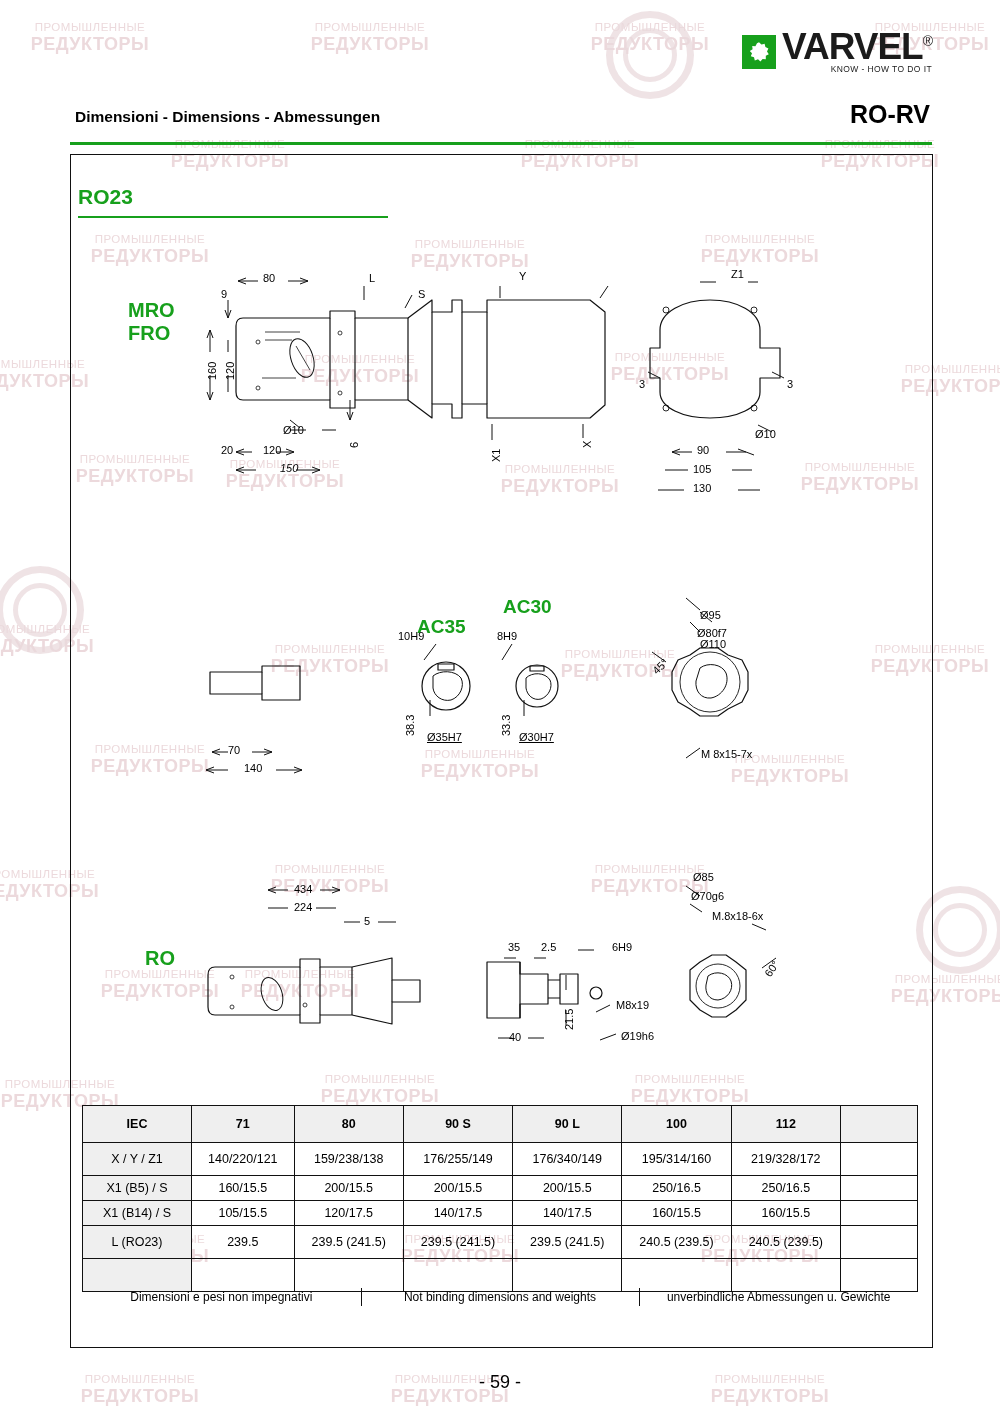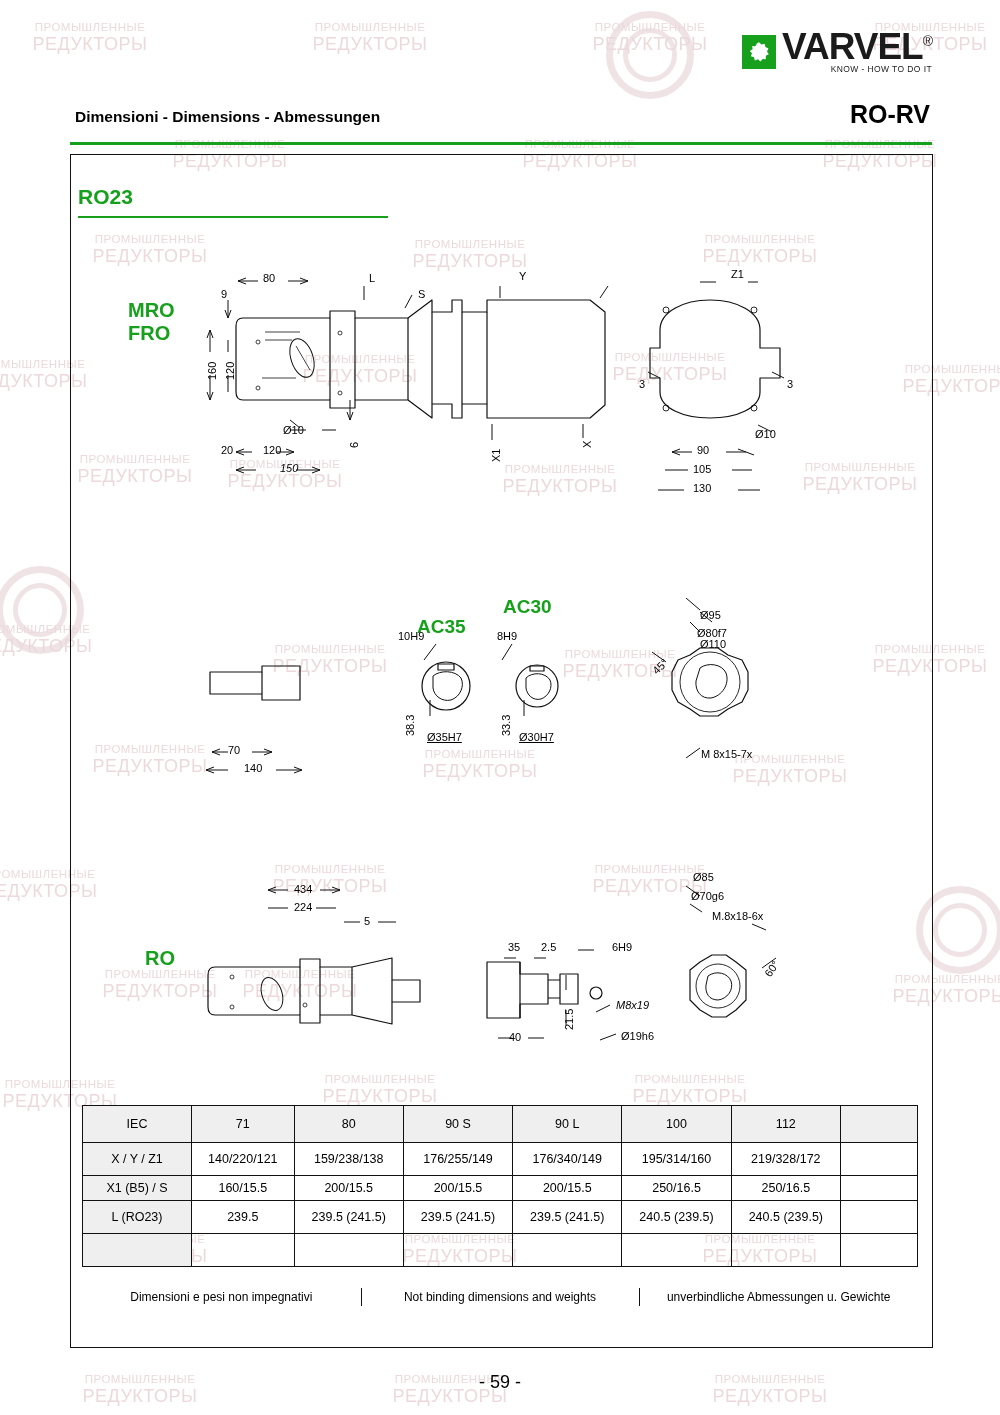--- a/index.html
+++ b/index.html
@@ -27,21 +27,21 @@
     position: absolute;
     text-align: center;
     color: #e9d3d6;
     opacity: .85;
     font-family: "Liberation Sans", sans-serif;
     line-height: 1.15;
     transform: translate(-50%, -50%);
     white-space: nowrap;
   }
   .wm .l1 { font-size: 11.5px; letter-spacing: .5px; }
-  .wm .l2 { font-size: 18px; font-weight: normal; letter-spacing: .5px; }
+  .wm .l2 { font-size: 18px; font-weight: bold; letter-spacing: .5px; }
   .wm-gear {
     position: absolute;
     width: 74px; height: 74px;
     border: 7px solid #eadadd;
     border-radius: 50%;
     transform: translate(-50%, -50%);
     opacity: .75;
   }
   .wm-gear::before {
     content: "";
@@ -127,21 +127,21 @@
     border-collapse: collapse;
     font-size: 12.5px;
   }
   .tbl td, .tbl th {
     border: 1px solid #111;
     text-align: center;
     font-weight: normal;
     padding: 3px 2px;
     height: 18px;
   }
-  .tbl .hdr-cell { font-weight: normal; background: #efefef; height: 30px; }
+  .tbl .hdr-cell { font-weight: bold; background: #efefef; height: 30px; }
   .tbl .rowlbl { background: #efefef; width: 104px; }
   .tbl .blank { border: 1px solid #111; width: 72px; }
   .tbl .tall { height: 26px; }
   .tbl .spacer td { height: 26px; border-left: 1px solid #111; border-right: 1px solid #111; border-top: 1px solid #111; border-bottom: 1px solid #111; }
 
   .foot {
     position: absolute;
     left: 82px; top: 1290px;
     width: 836px;
     display: flex;
@@ -556,21 +556,21 @@
   <div class="lbl" style="left:364px; top:915px;">5</div>
   <div class="lbl" style="left:508px; top:941px;">35</div>
   <div class="lbl" style="left:541px; top:941px;">2.5</div>
   <div class="lbl" style="left:612px; top:941px;">6H9</div>
   <div class="lbl" style="left:693px; top:871px;">Ø85</div>
   <div class="lbl" style="left:691px; top:890px;">Ø70g6</div>
   <div class="lbl" style="left:712px; top:910px;">M.8x18-6x</div>
   <div class="lbl rot" style="left:762px; top:972px; transform:rotate(-55deg);">60°</div>
   <div class="lbl" style="left:509px; top:1031px;">40</div>
   <div class="lbl rot" style="left:563px; top:1030px; transform:rotate(-90deg);">21.5</div>
-  <div class="lbl" style="left:616px; top:999px;font-style:italic;">M8x19</div>
+  <div class="lbl" style="left:616px; top:999px;">M8x19</div>
   <div class="lbl" style="left:621px; top:1030px;">Ø19h6</div>
 
   <table class="tbl">
     <thead>
       <tr>
         <th class="hdr-cell rowlbl">IEC</th>
         <th class="hdr-cell">71</th>
         <th class="hdr-cell">80</th>
         <th class="hdr-cell">90 S</th>
         <th class="hdr-cell">90 L</th>
@@ -594,20 +594,30 @@
         <td class="rowlbl">X1 (B5) / S</td>
         <td>160/15.5</td>
         <td>200/15.5</td>
         <td>200/15.5</td>
         <td>200/15.5</td>
         <td>250/16.5</td>
         <td>250/16.5</td>
         <td class="blank"></td>
       </tr>
       <tr>
+        <td class="rowlbl">X1 (B14) / S</td>
+        <td>105/15.5</td>
+        <td>120/17.5</td>
+        <td>140/17.5</td>
+        <td>140/17.5</td>
+        <td>160/15.5</td>
+        <td>160/15.5</td>
+        <td class="blank"></td>
+      </tr>
+      <tr>
         <td class="rowlbl tall">L (RO23)</td>
         <td>239.5</td>
         <td>239.5 (241.5)</td>
         <td>239.5 (241.5)</td>
         <td>239.5 (241.5)</td>
         <td>240.5 (239.5)</td>
         <td>240.5 (239.5)</td>
         <td class="blank"></td>
       </tr>
       <tr class="spacer">

